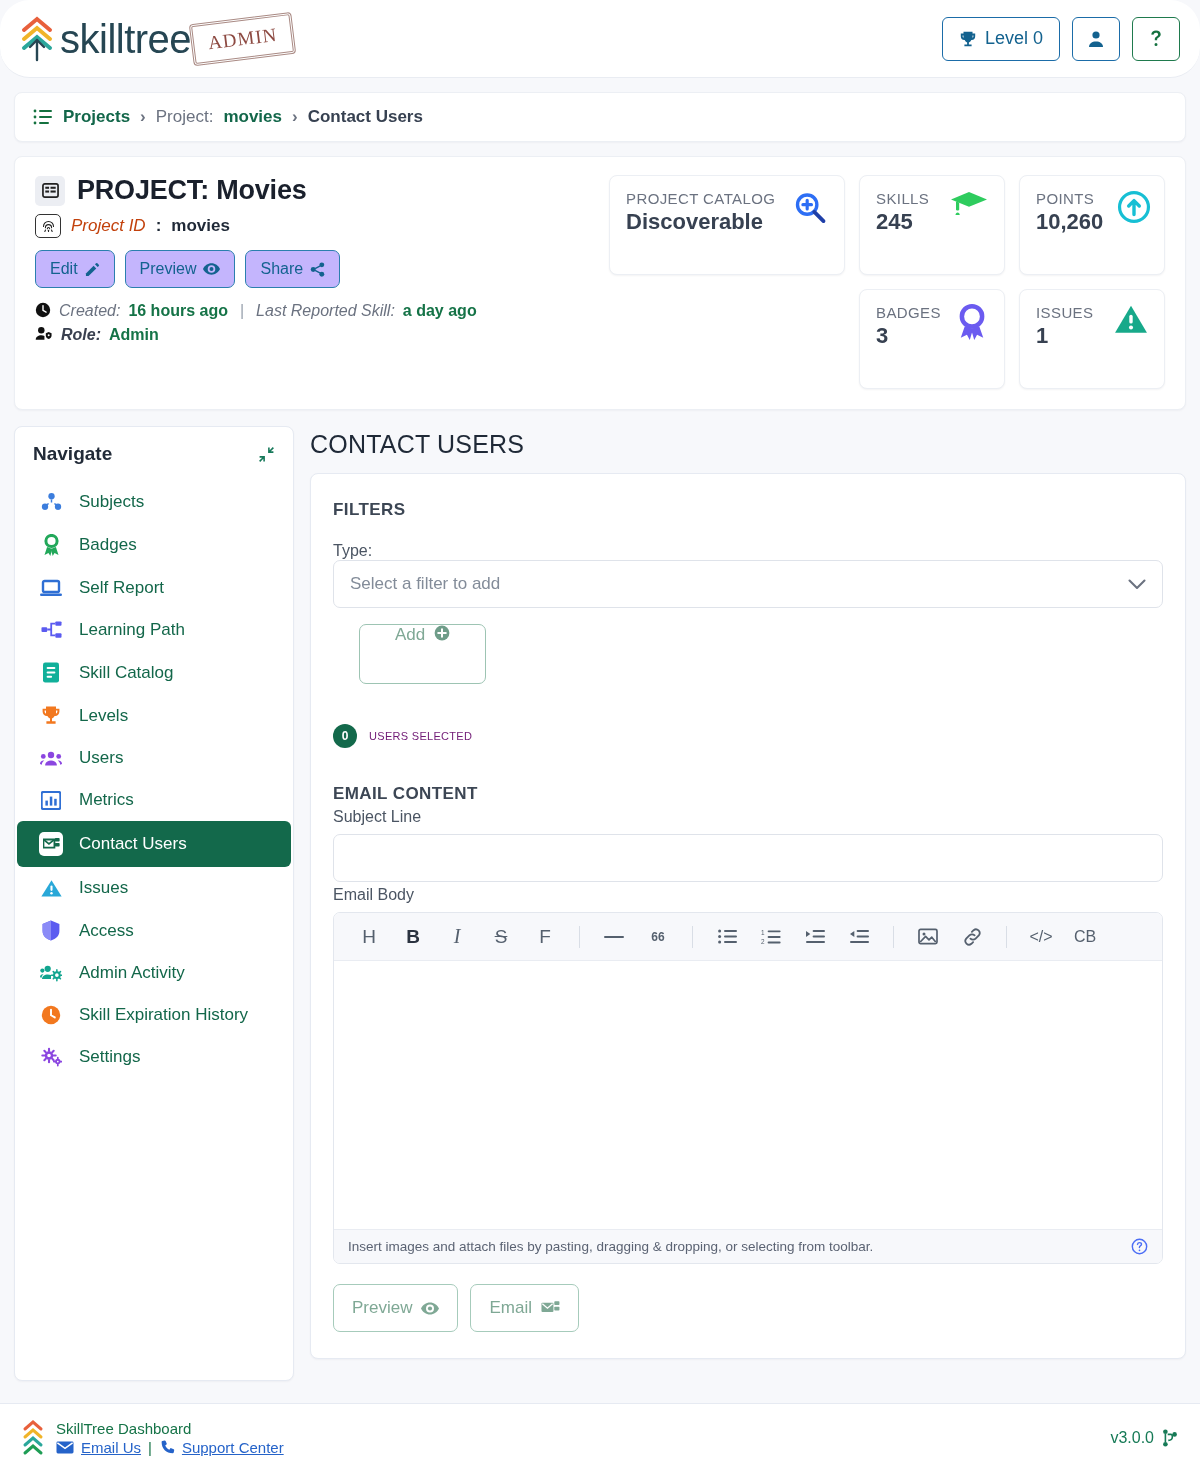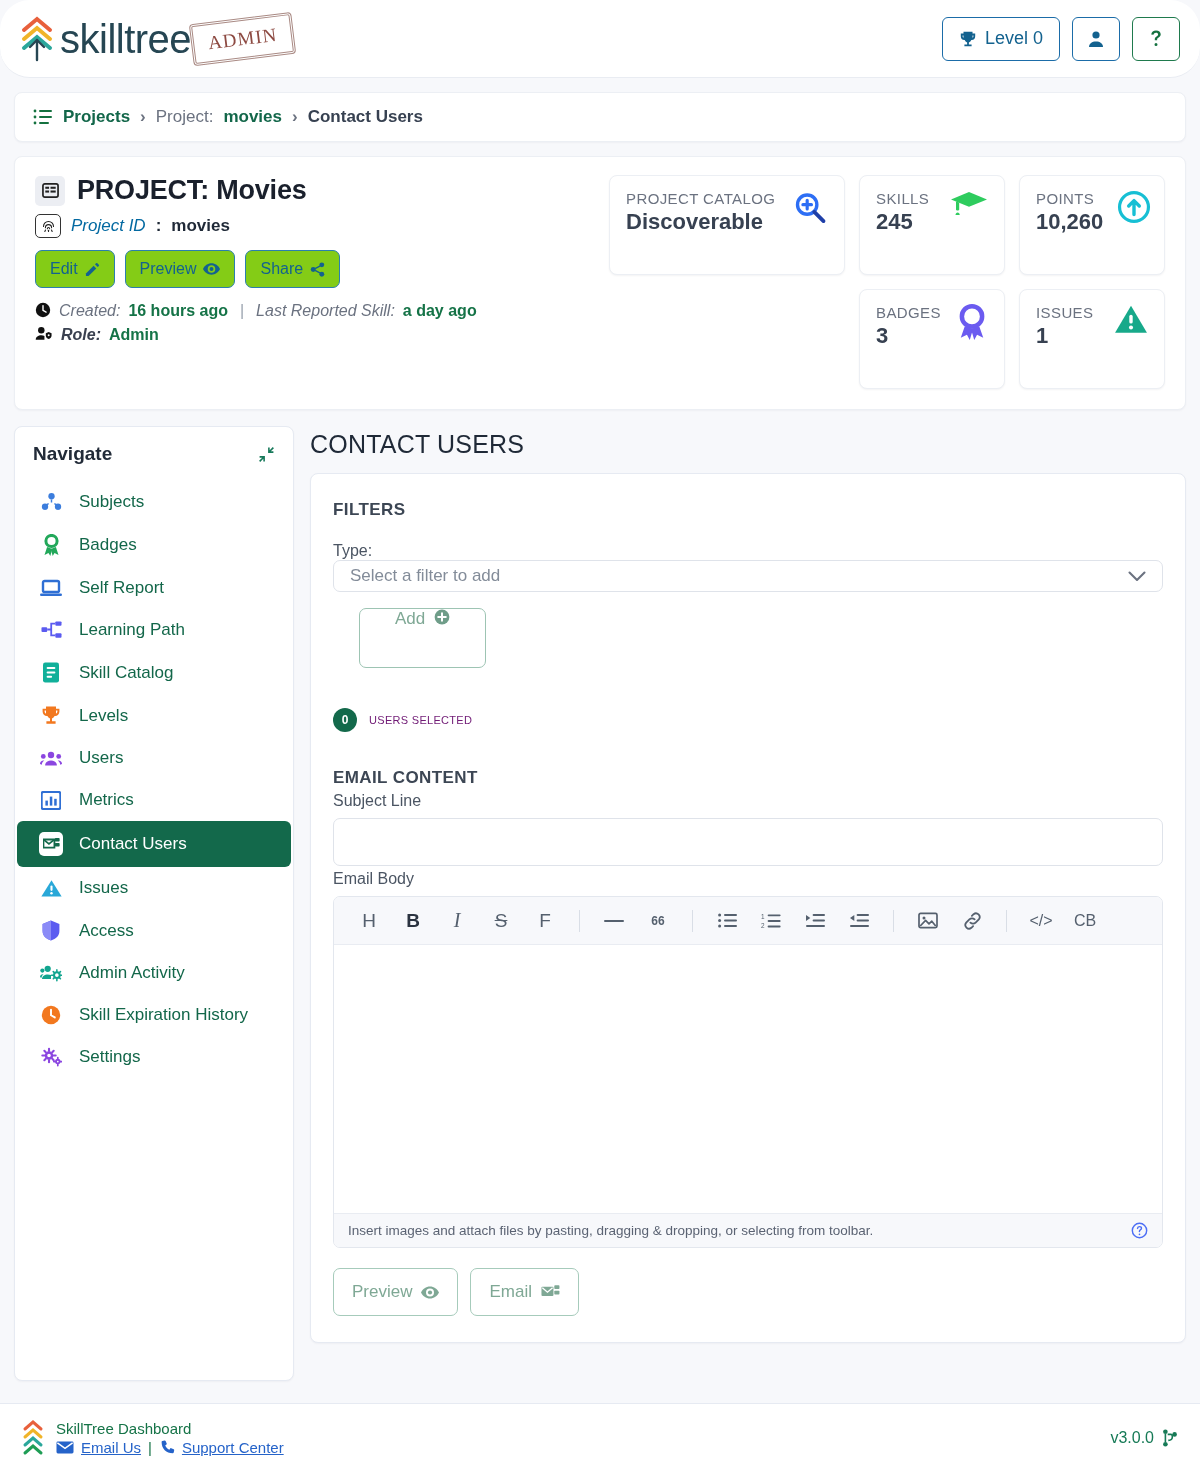--- a/index.html
+++ b/index.html
@@ -97,27 +97,27 @@
     display: flex; align-items: center; justify-content: center;
     color: #222;
   }
   .proj-title { font-size: 27px; font-weight: bold; color: #1a202c; letter-spacing: -0.2px; }
   .proj-id-row { display: flex; align-items: center; gap: 10px; margin-top: 8px; font-size: 17px; }
   .id-chip {
     width: 26px; height: 24px;
     border: 1.5px solid #333; border-radius: 5px;
     display: flex; align-items: center; justify-content: center;
   }
-  .proj-id-label { color: #0369a1; font-style: italic; }
+  .proj-id-label { color: #c2410c; font-style: italic; }
   .proj-id-val { color: #1f2937; font-weight: bold; }
   .proj-btns { display: flex; gap: 10px; margin-top: 12px; }
   .pbtn {
     border: 1px solid #2b7fae;
     color: #13628f;
-    background: #84cc16;
+    background: #c4b5fd;
     border-radius: 7px;
     height: 38px;
     padding: 0 14px;
     font-size: 16px;
     display: inline-flex; align-items: center; gap: 7px;
     cursor: pointer;
   }
   .meta-row { display: flex; align-items: flex-start; gap: 8px; margin-top: 14px; font-size: 16px; }
   .meta-label { color: #6b7280; font-style: italic; }
   .meta-val { color: #157347; font-weight: bold; }
@@ -201,21 +201,21 @@
     padding: 26px 22px 26px 22px;
   }
   .section-head {
     font-size: 17px;
     font-weight: bold;
     color: #3c4654;
     letter-spacing: .4px;
   }
   .field-label { font-size: 16px; color: #4b5563; margin-top: 22px; }
   .select-box {
-    height: 32px;
+    height: 48px;
     border: 1px solid #dfe3ea;
     border-radius: 7px;
     background: #fff;
     display: flex; align-items: center;
     padding: 0 16px;
     font-size: 17px;
     color: #838c99;
     cursor: pointer;
   }
   .select-caret { margin-left: auto; color: #6b7280; display: flex; }

